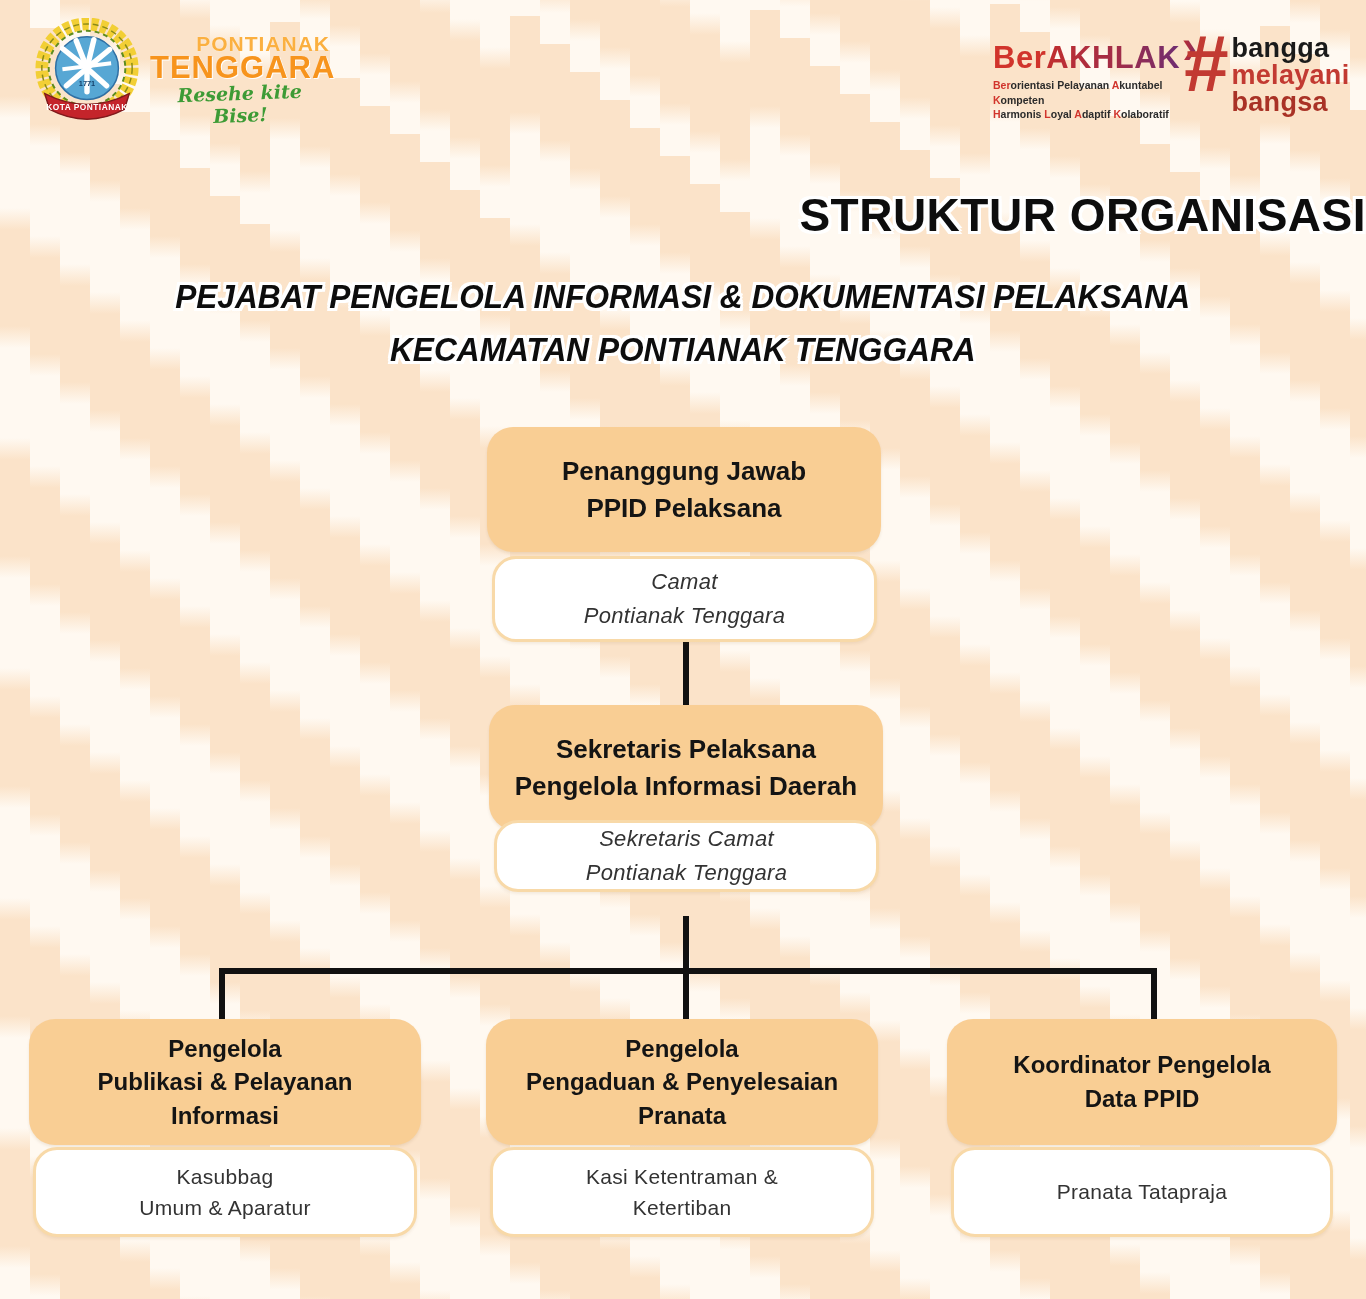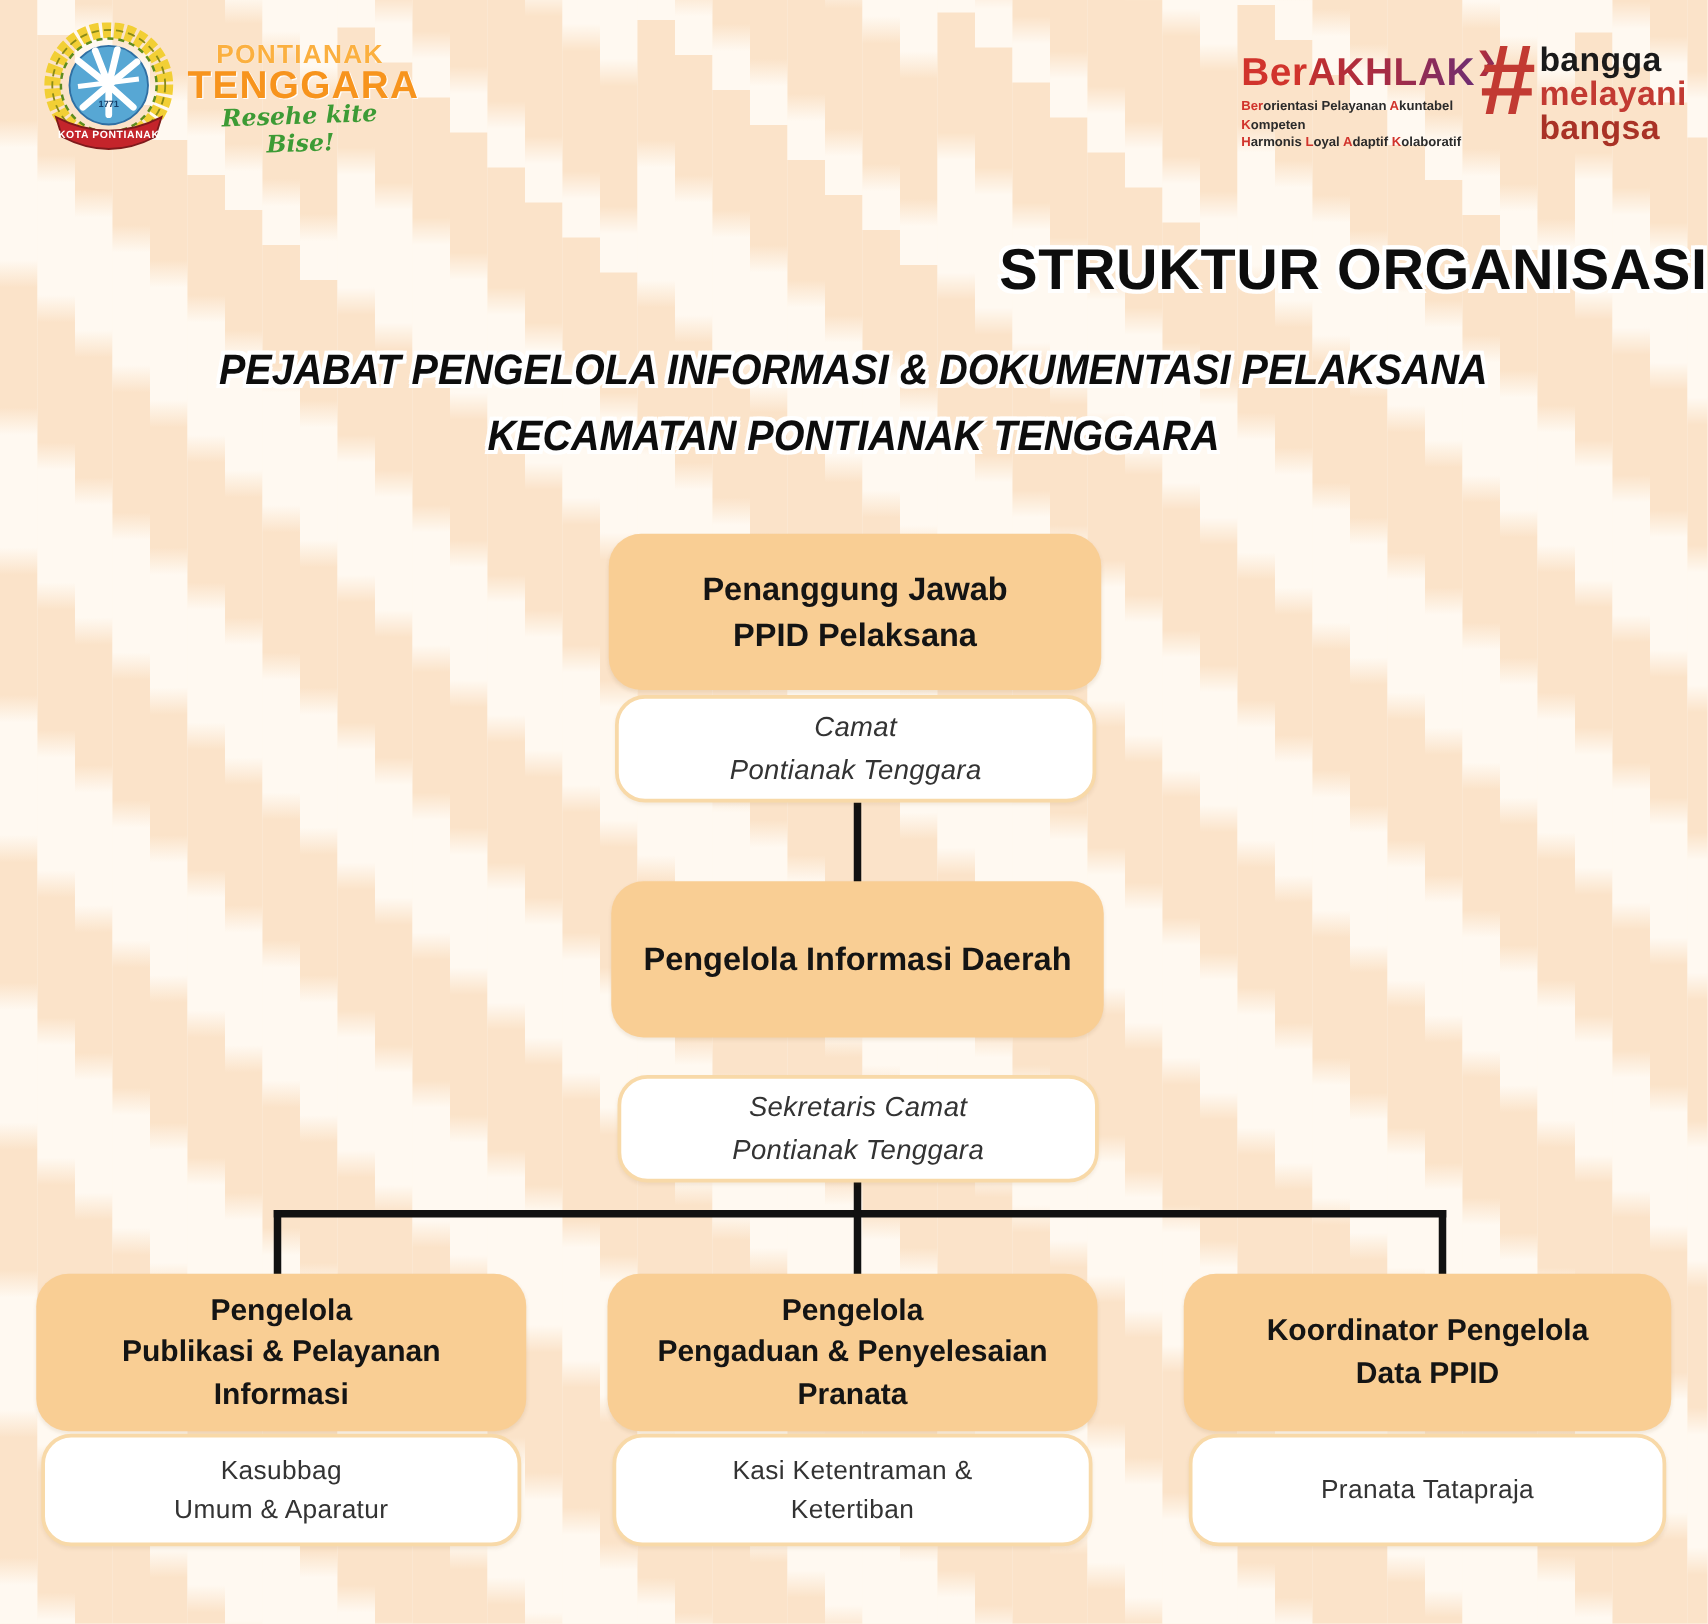--- a/index.html
+++ b/index.html
@@ -11,21 +11,21 @@
     overflow:hidden;
   }
   
   #bg { position:absolute; inset:0; z-index:0; }
   .bg-col { position:absolute; top:0; height:100%; width:30px; }
 
   
   .hdr { position:absolute; z-index:3; }
   #emblem { left:33px; top:18px; width:108px; height:116px; }
   #pt-logo { left:150px; top:32px; width:180px; text-align:center; }
-  .pt-l1 { font-size:21px; font-weight:800; letter-spacing:1px; color:var(--pt-orange-light); text-shadow:0 0 1px #fff; }
+  .pt-l1 { font-size:21px; font-weight:800; letter-spacing:1px; color:var(--pt-orange-light); text-shadow:0 0 1px #fff;text-align:right; }
   .pt-l2 { font-size:31px; font-weight:800; letter-spacing:1px; color:var(--pt-orange); margin-top:-6px; text-shadow:1px 1px 0 #fff; }
   .pt-tag { font-family:"DejaVu Serif", serif; font-style:italic; font-weight:bold; font-size:19px;
             color:var(--tag-green); margin-top:-4px; transform:rotate(-2deg); }
   #berakhlak { left:993px; top:42px; width:190px; }
   .ba-brand { font-size:31px; font-weight:800; letter-spacing:0.5px; line-height:1; white-space:nowrap; }
   .ba-ber { color:var(--ba-red); }
   .grad { color:#9C2C46; }
   @supports ((-webkit-background-clip:text) or (background-clip:text)) {
     .grad { background:linear-gradient(90deg,#C22F2F 0%,#A02C49 55%,#6E2D72 100%);
             -webkit-background-clip:text; background-clip:text; color:transparent; }
@@ -60,21 +60,21 @@
   .white  { background:#ffffff; border:3px solid var(--box-border); border-radius:24px;
             box-shadow:0 2px 3px rgba(120,80,20,0.08); }
   .role { font-size:26px; font-weight:700; line-height:1.4; color:#141414; }
   .role-sm { font-size:24px; font-weight:700; line-height:1.4; color:#141414; }
   .holder { font-size:22px; font-weight:400; line-height:1.55; color:#333; letter-spacing:0.3px;font-style:italic; }
   .holder-sm { font-size:21px; font-weight:400; line-height:1.5; color:#333; letter-spacing:0.3px; }
 
   #n1o { left:487px; top:427px; width:394px; height:125px; }
   #n1w { left:492px; top:556px; width:385px; height:86px; }
   #n2o { left:489px; top:705px; width:394px; height:125px; }
-  #n2w { left:494px; top:860px; width:385px; height:86px;text-align:right; }
+  #n2w { left:494px; top:820px; width:385px; height:72px;text-align:right; }
   #n3o { left:29px;  top:1019px; width:392px; height:126px; }
   #n3w { left:33px;  top:1147px; width:384px; height:90px; }
   #n4o { left:486px; top:1019px; width:392px; height:126px; }
   #n4w { left:490px; top:1147px; width:384px; height:90px; }
   #n5o { left:947px; top:1019px; width:390px; height:126px; }
   #n5w { left:951px; top:1147px; width:382px; height:90px; }
 
   .cline { position:absolute; z-index:1; background:var(--line); }
   #cv1 { left:683px; top:642px;  width:6px;   height:66px; }
   #cv2 { left:683px; top:916px;  width:6px;   height:56px; }
@@ -198,20 +198,21 @@
 <div class="node orange" id="n1o">
   <div class="role">Penanggung Jawab</div>
   <div class="role">PPID Pelaksana</div>
 </div>
 <div class="node white" id="n1w">
   <div class="holder">Camat</div>
   <div class="holder">Pontianak Tenggara</div>
 </div>
 
 <div class="node orange" id="n2o">
+  <div class="role">Sekretaris Pelaksana</div>
   <div class="role">Pengelola Informasi Daerah</div>
 </div>
 <div class="node white" id="n2w">
   <div class="holder">Sekretaris Camat</div>
   <div class="holder">Pontianak Tenggara</div>
 </div>
 
 <div class="node orange" id="n3o">
   <div class="role-sm">Pengelola</div>
   <div class="role-sm">Publikasi &amp; Pelayanan</div>

